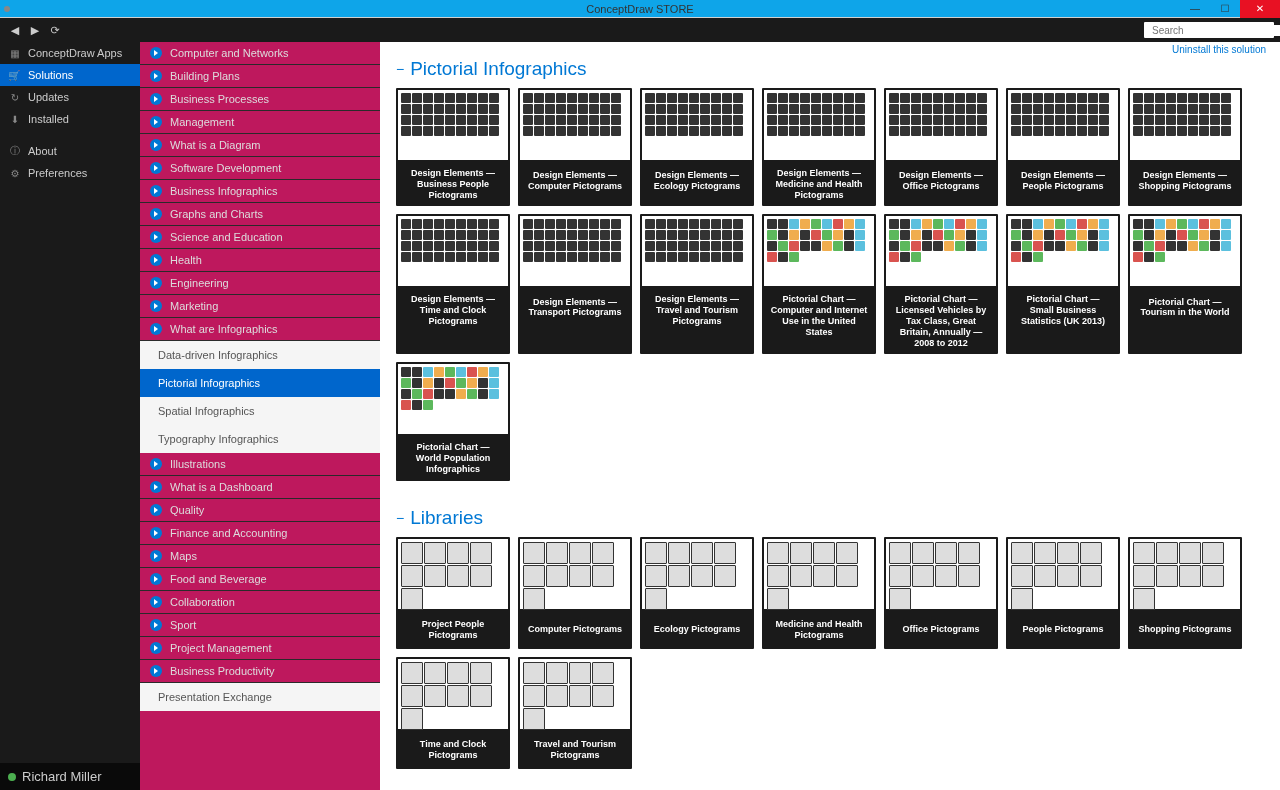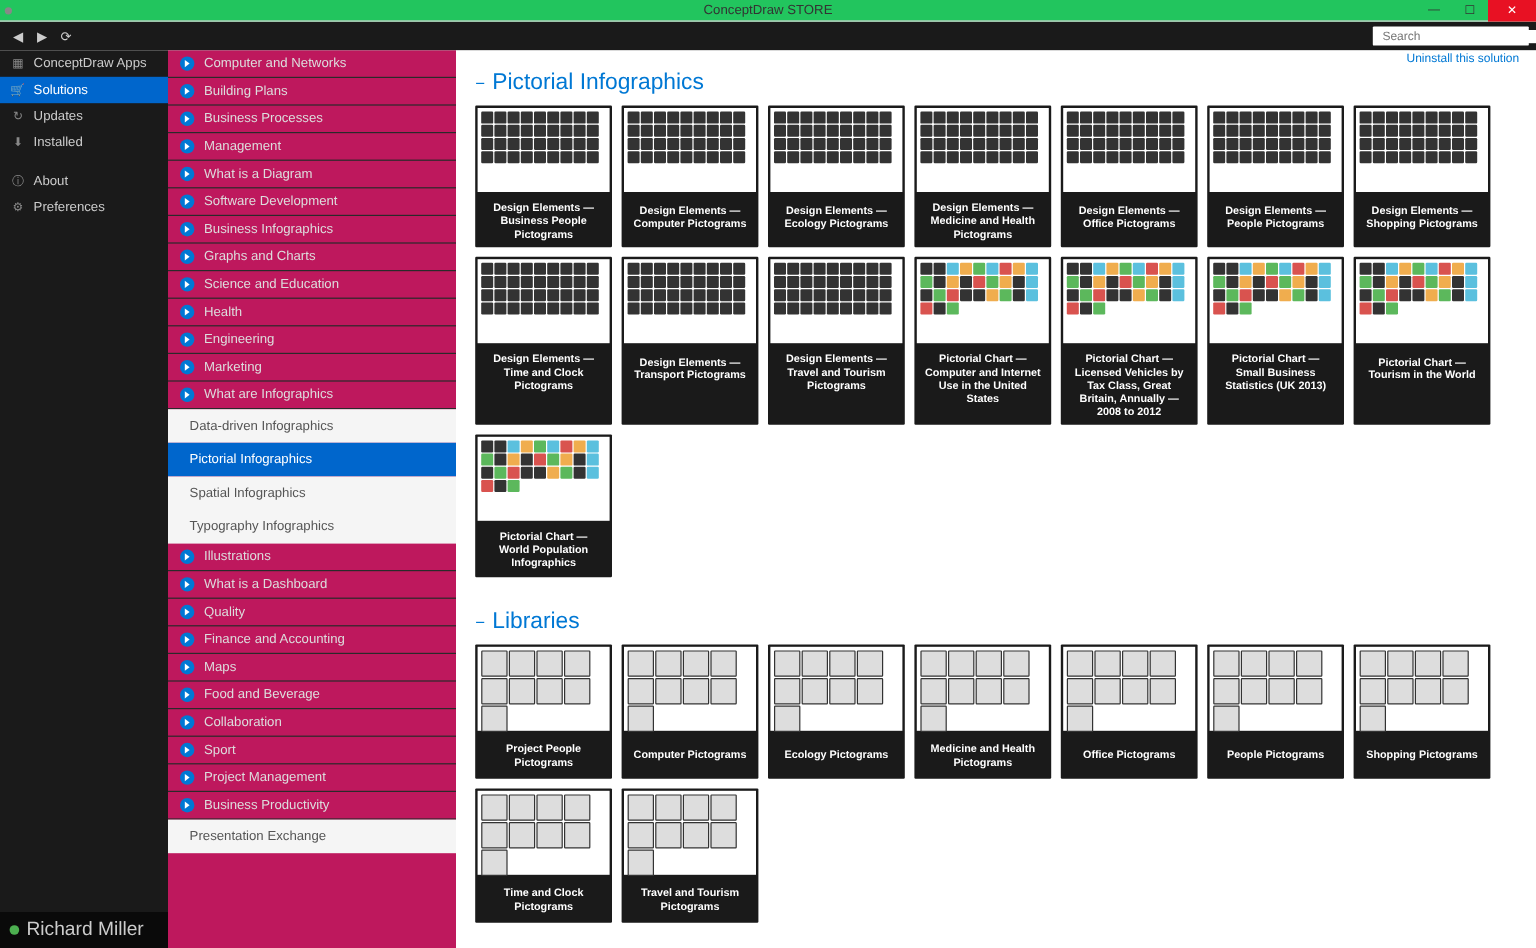--- a/index.html
+++ b/index.html
@@ -1,19 +1,19 @@
 <!DOCTYPE html>
 <html><head>
 <meta charset="utf-8">
 <style>
 * { margin: 0; padding: 0; box-sizing: border-box; font-family: "Segoe UI", Arial, sans-serif; }
 html, body { width: 1280px; height: 790px; overflow: hidden; background: #fff; }
 
 
-.titlebar { height: 18px; background: #22c55e; display: flex; align-items: center; position: relative; border-bottom: 1px solid #d0d0d0; }
+.titlebar { height: 18px; background: #0ea5e9; display: flex; align-items: center; position: relative; border-bottom: 1px solid #d0d0d0; }
 .titlebar .dot { width: 6px; height: 6px; border-radius: 50%; background: #888; margin-left: 4px; }
 .titlebar .title { position: absolute; left: 50%; transform: translateX(-50%); font-size: 11px; color: #333; }
 .titlebar .win-controls { position: absolute; right: 0; display: flex; }
 .titlebar .win-btn { width: 30px; height: 18px; display: flex; align-items: center; justify-content: center; font-size: 10px; color: #333; }
 .titlebar .win-close { background: #e81123; color: #fff; width: 40px; }
 
 
 .toolbar { height: 24px; background: #1a1a1a; display: flex; align-items: center; padding: 0 6px; }
 .toolbar .nav-btn { width: 18px; height: 18px; color: #ccc; display: flex; align-items: center; justify-content: center; font-size: 11px; margin-right: 2px; cursor: pointer; }
 .toolbar .search-wrap { margin-left: auto; background: #fff; display: flex; align-items: center; padding: 1px 4px; border-radius: 1px; width: 130px; height: 16px; }
@@ -23,21 +23,21 @@
 
 .app-body { display: flex; height: calc(790px - 18px - 24px); }
 
 
 .sidebar-left { width: 140px; background: #1a1a1a; color: #ccc; display: flex; flex-direction: column; }
 .sidebar-left .item { display: flex; align-items: center; padding: 4px 8px; font-size: 11px; cursor: pointer; height: 22px; }
 .sidebar-left .item.active { background: #0066cc; color: #fff; }
 .sidebar-left .item .ico { width: 14px; height: 14px; margin-right: 6px; display: flex; align-items: center; justify-content: center; font-size: 10px; color: #888; }
 .sidebar-left .item.active .ico { color: #fff; }
 .sidebar-left .spacer { flex: 1; }
-.sidebar-left .user { display: flex; align-items: center; padding: 6px 8px; font-size: 16px; background: #0a0a0a; }
+.sidebar-left .user { display: flex; align-items: center; padding: 6px 8px; font-size: 13px; background: #0a0a0a; }
 .sidebar-left .user .dot { width: 8px; height: 8px; border-radius: 50%; background: #4caf50; margin-right: 6px; }
 
 
 .sidebar-mid { width: 240px; background: #be185d; color: #ddd; overflow-y: auto; }
 .sidebar-mid .cat { display: flex; align-items: center; padding: 4px 10px; font-size: 11px; cursor: pointer; height: 23px; border-bottom: 1px solid #2a2a2a; }
 .sidebar-mid .cat .bullet { width: 12px; height: 12px; border-radius: 50%; background: #0078d4; margin-right: 8px; display: flex; align-items: center; justify-content: center; }
 .sidebar-mid .cat .bullet::after { content: ""; border-left: 4px solid #fff; border-top: 3px solid transparent; border-bottom: 3px solid transparent; }
 .sidebar-mid .sub { background: #f5f5f5; color: #555; padding: 8px 18px; font-size: 11px; cursor: pointer; }
 .sidebar-mid .sub.active { background: #0066cc; color: #fff; }
 

